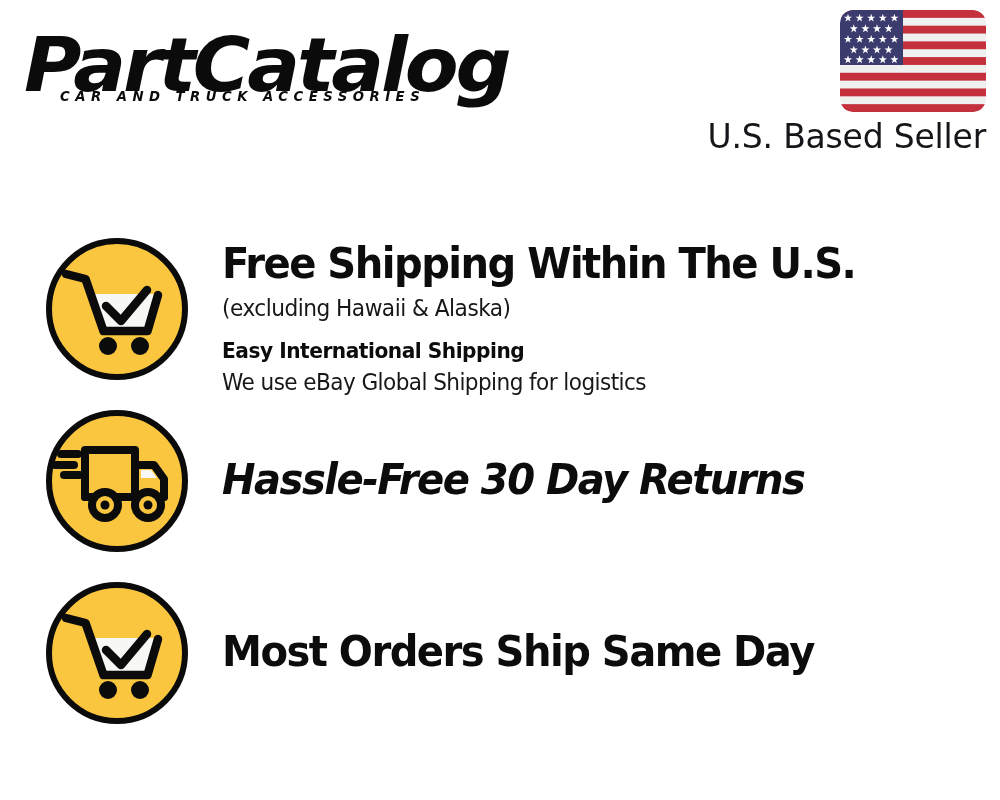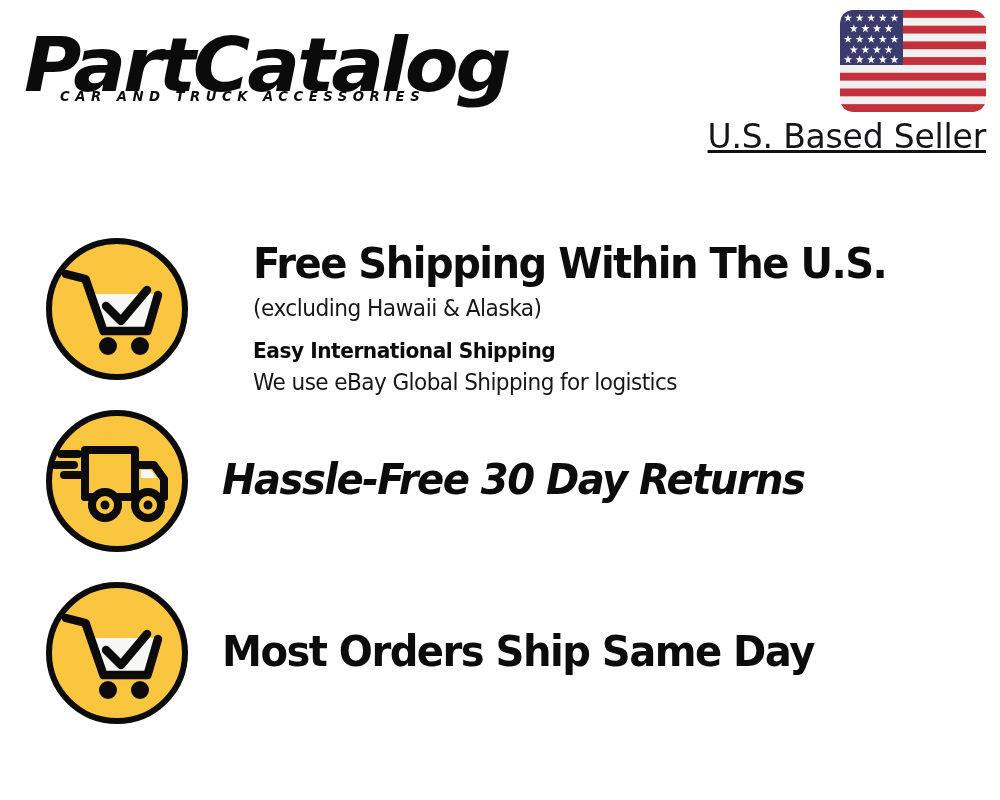--- a/index.html
+++ b/index.html
@@ -57,21 +57,20 @@
     transform-origin: left center;
   }
 
   
   .seller-block {
     position: absolute;
     right: 14px;
     top: 10px;
     width: 280px;
     text-align: right;
-    text-decoration: underline;
   }
   .flag-icon {
     display: block;
     margin-left: auto;
     width: 146px;
     height: 102px;
     border-radius: 13px;
     overflow: hidden;
   }
   .seller-label {
@@ -93,21 +92,21 @@
     top: 236px;
     width: 1000px;
   }
   .feature-row {
     position: absolute;
     left: 0;
     width: 1000px;
     display: flex;
     align-items: flex-start;
   }
-  .feature-row.row-0 { top: 0px; gap: 31px; }
+  .feature-row.row-0 { top: 0px; }
   .feature-row.row-1 { top: 172px; font-style: italic; }
   .feature-row.row-2 { top: 344px; }
 
   .badge {
     flex: 0 0 auto;
     width: 146px;
     height: 146px;
     margin-left: 44px;
   }
   .badge svg { display: block; width: 146px; height: 146px; }

